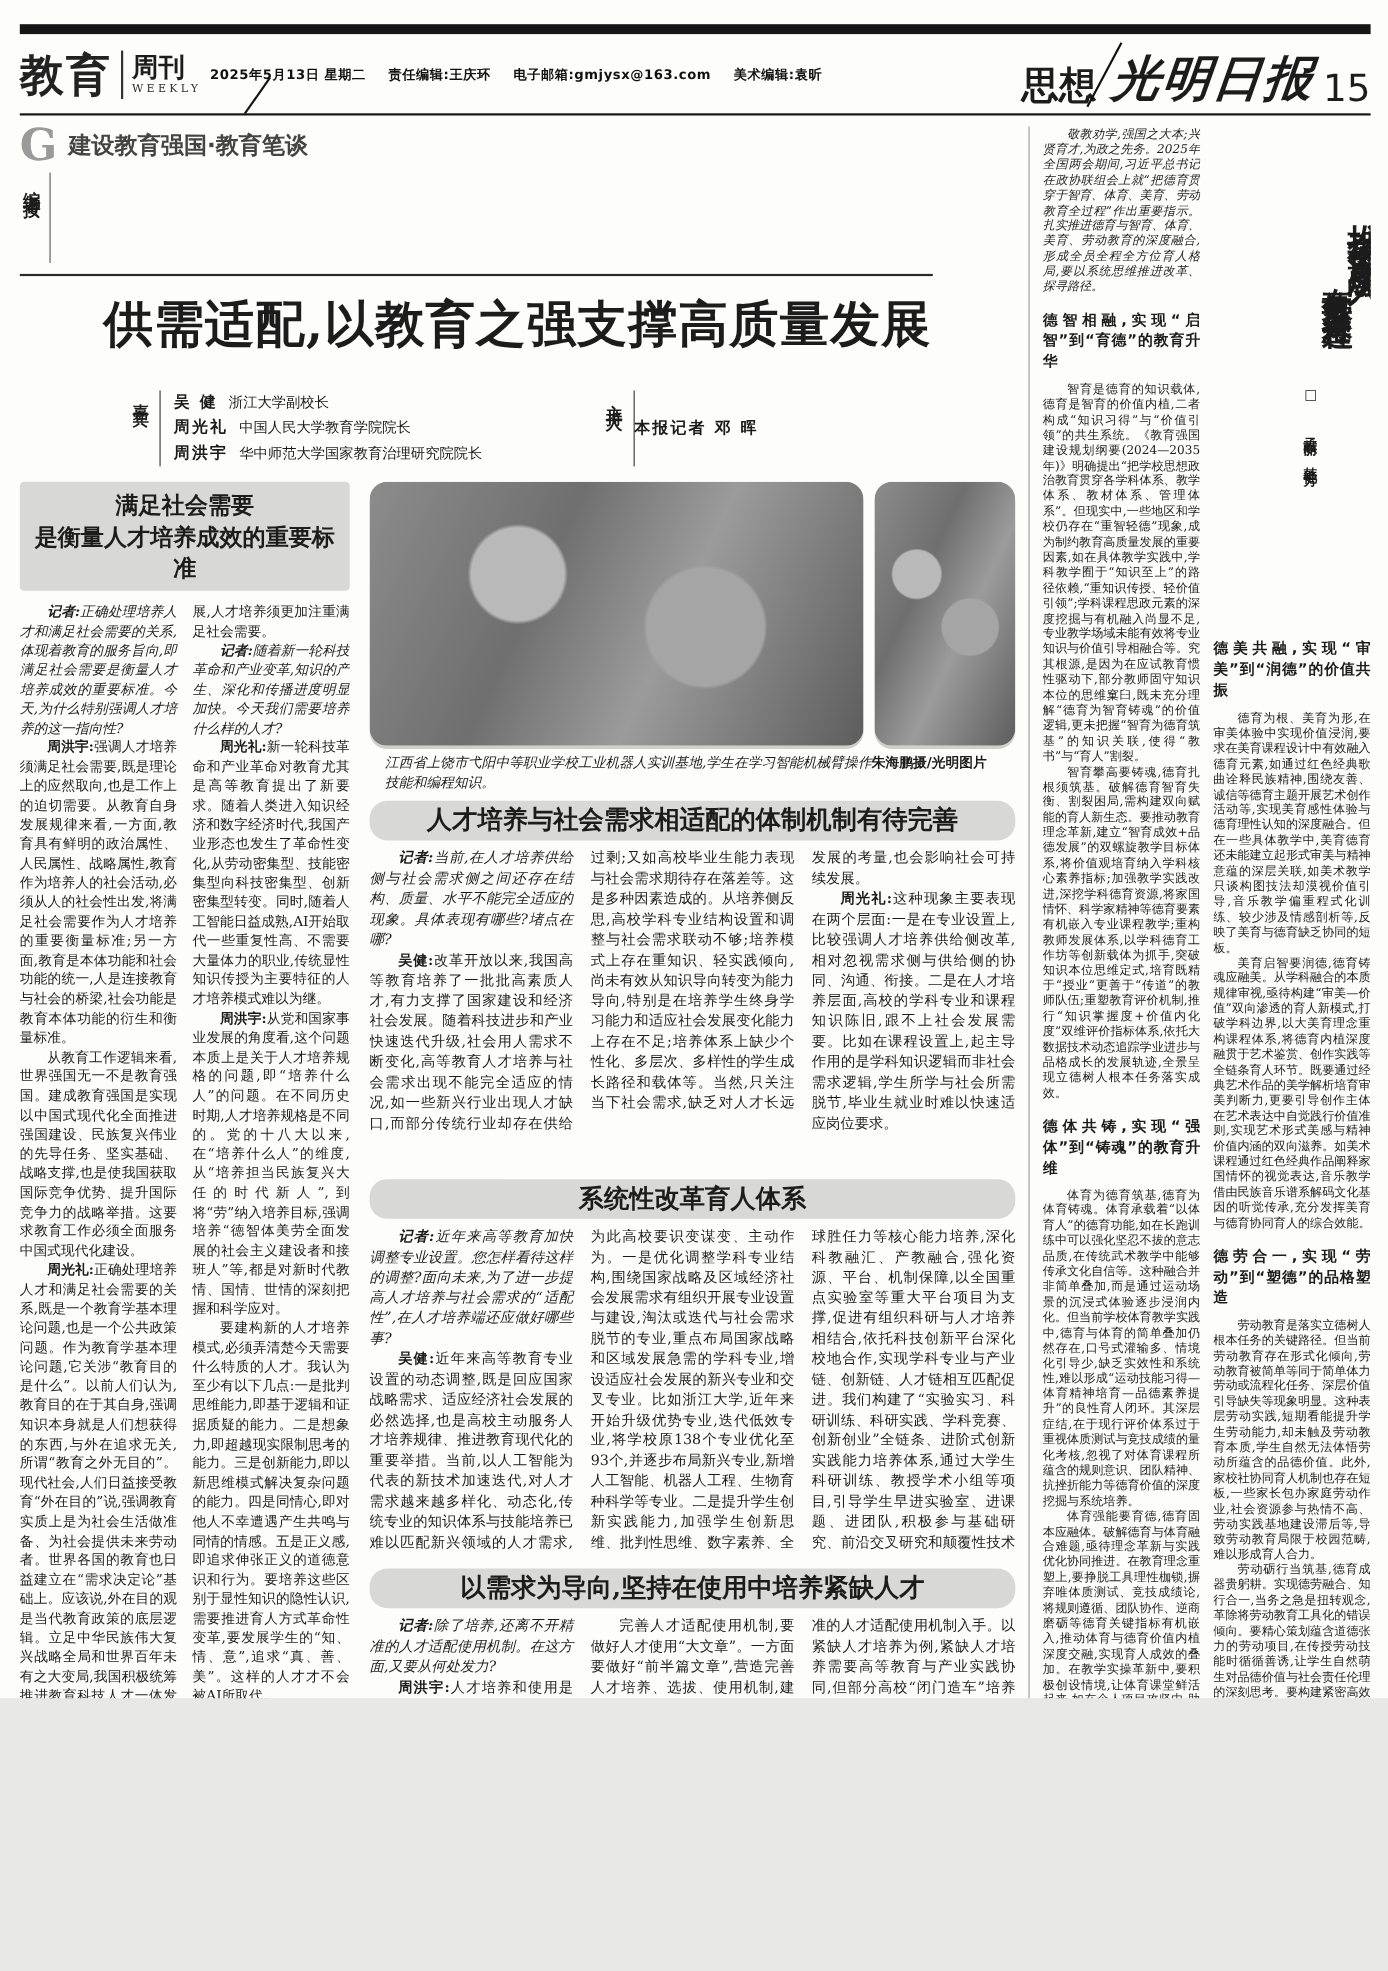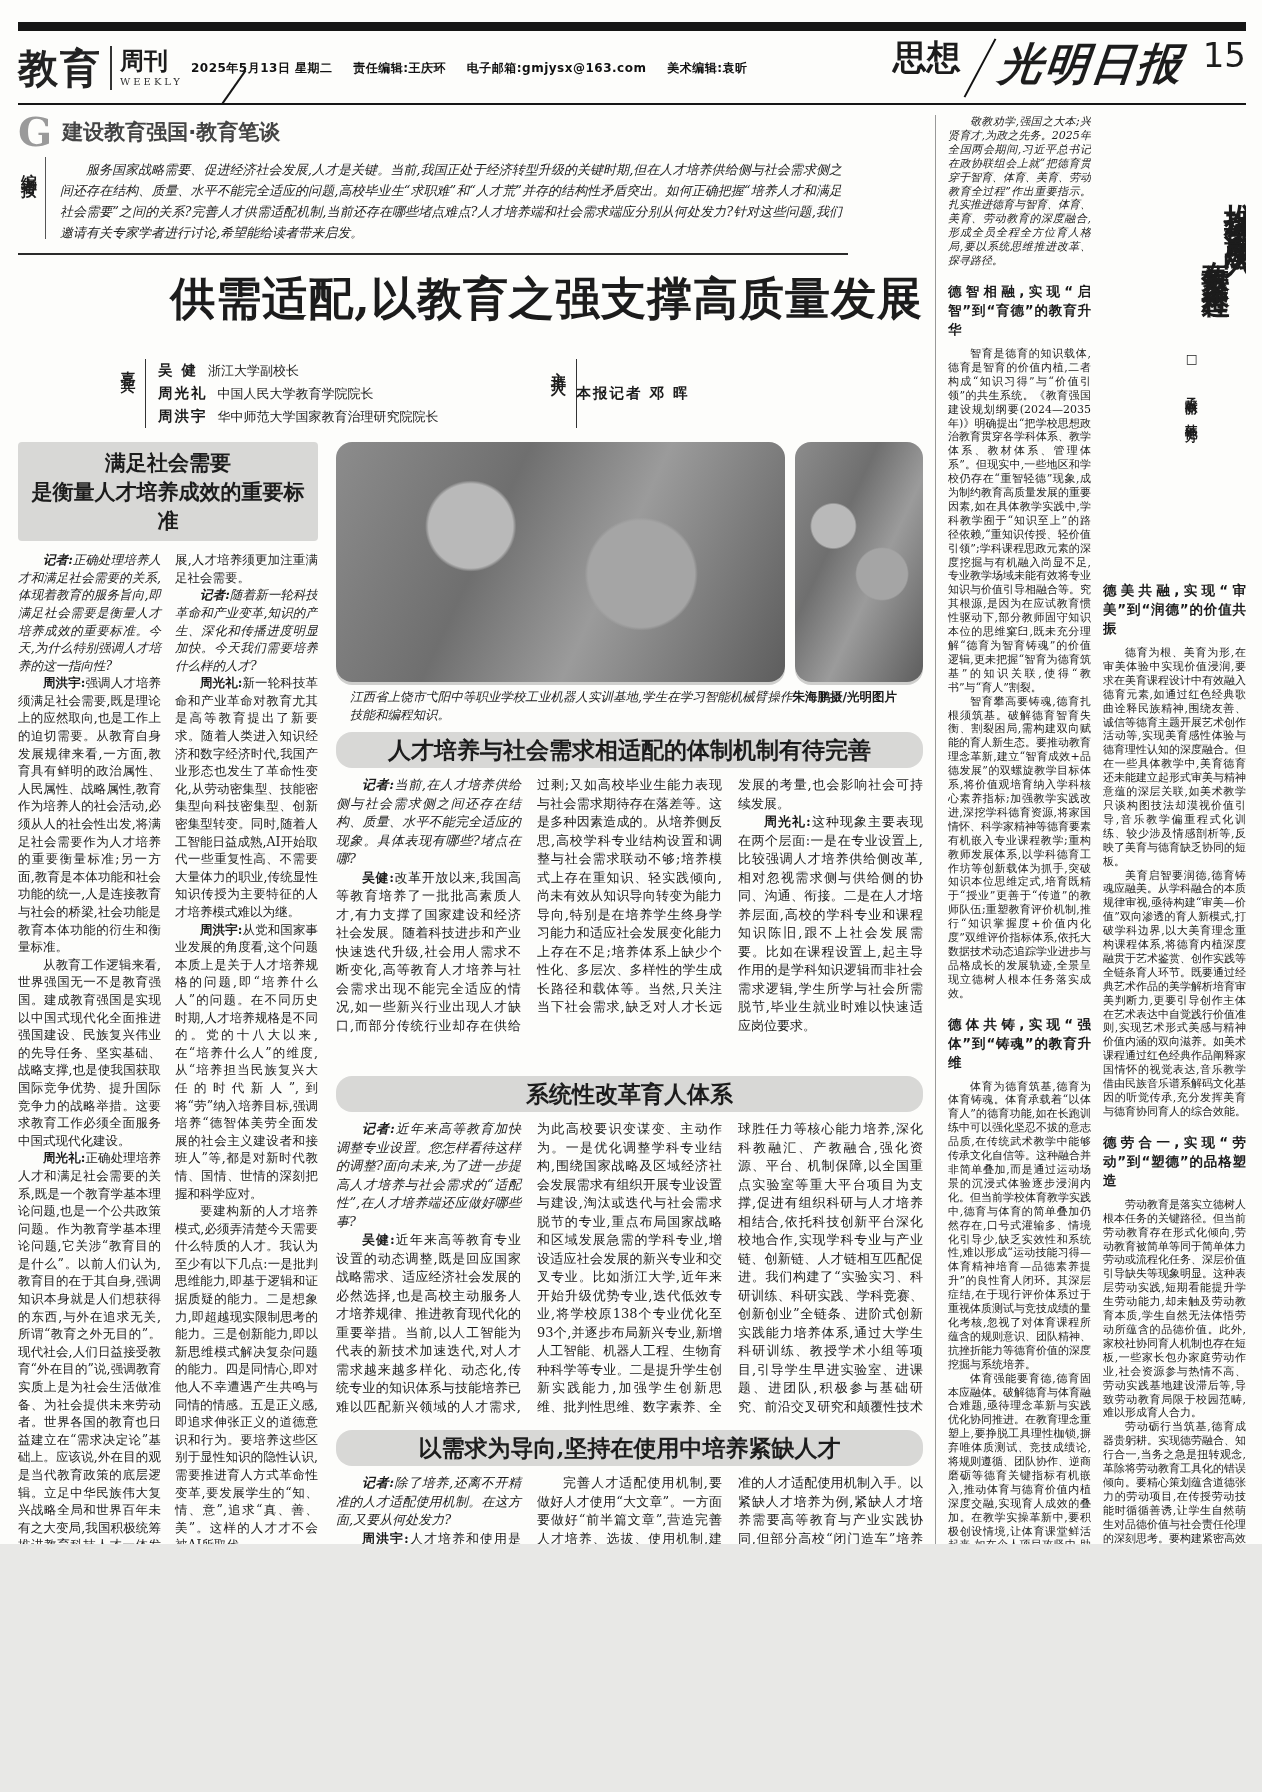--- a/index.html
+++ b/index.html
@@ -11,41 +11,41 @@
   .hdr{display:flex;align-items:center;height:62px;margin-top:6px;position:relative;}
   .logo{display:flex;align-items:center;gap:8px;}
   .logo .jy{font-family:"DejaVu Sans","Liberation Sans",sans-serif;font-size:40px;font-weight:900;letter-spacing:2px;color:#222;}
   .logo .bar{width:2px;height:44px;background:#333;}
   .logo .zk{display:flex;flex-direction:column;line-height:1;}
   .logo .zk b{font-family:"DejaVu Sans","Liberation Sans",sans-serif;font-size:24px;font-weight:800;}
   .logo .zk span{font-size:10px;letter-spacing:3px;margin-top:4px;color:#333;}
   .meta{flex:1;text-align:left;font-family:"DejaVu Sans","Liberation Sans",sans-serif;
         font-size:12px;font-weight:700;color:#111;letter-spacing:.5px;}
   .meta span{margin:0 8px;}
-  .hright{display:flex;align-items:flex-start;gap:14px;}
+  .hright{display:flex;align-items:flex-end;gap:2px;}
   .sixiang{font-family:"DejaVu Sans","Liberation Sans",sans-serif;font-size:34px;font-weight:900;}
   .slash{width:2px;height:66px;background:#111;transform:rotate(28deg);margin:0 4px;}
   .paper{font-size:44px;font-weight:900;font-style:italic;transform:skewX(-6deg);letter-spacing:2px;}
   .pageno{font-family:"DejaVu Sans","Liberation Sans",sans-serif;font-size:34px;font-weight:500;margin-left:6px;}
   .hrule{position:relative;height:2px;background:#161616;margin-top:4px;}
   .hrule .diag{position:absolute;left:215px;top:-36px;width:2px;height:40px;background:#161616;transform:rotate(35deg);}
   
   .split{display:flex;margin-top:10px;}
   .mainL{width:905px;}
   .sbar{flex:1;margin-left:12px;padding-left:12px;border-left:1px solid #999;}
   
   .badge{display:flex;align-items:center;gap:10px;height:34px;}
   .badge .g{font-size:40px;font-weight:900;color:#9a9a9a;line-height:1;font-family:"DejaVu Serif",serif;}
   .badge .t{font-family:"DejaVu Sans","Liberation Sans",sans-serif;font-size:21px;font-weight:800;color:#444;}
   .ednote{display:flex;margin-top:8px;border-bottom:2px solid #2a2a2a;padding-bottom:10px;width:830px;}
   .ednote .lbl{writing-mode:vertical-rl;text-orientation:upright;font-family:"DejaVu Sans","Liberation Sans",sans-serif;
                font-weight:800;font-size:16px;letter-spacing:4px;padding:4px 6px 0 0;border-right:1px solid #555;height:78px;}
   .ednote .txt{flex:1;padding:2px 6px 0 14px;font-size:13px;line-height:21px;font-style:italic;text-align:justify;text-indent:2em;}
   
-  .headline{font-size:45px;font-weight:900;letter-spacing:1px;margin-top:14px;text-align:right;
+  .headline{font-size:45px;font-weight:900;letter-spacing:1px;margin-top:14px;text-align:center;
             font-family:"DejaVu Serif","Liberation Serif",serif;}
   .guests{display:flex;margin-top:14px;margin-left:100px;width:640px;}
   .vlab{writing-mode:vertical-rl;text-orientation:upright;font-family:"DejaVu Sans","Liberation Sans",sans-serif;
         font-weight:800;font-size:15px;letter-spacing:5px;padding-right:8px;}
   .glist{border-left:1.5px solid #333;padding-left:12px;font-size:13px;line-height:22px;}
   .glist b{font-size:14.5px;margin-right:10px;letter-spacing:2px;}
   .host{display:flex;margin-left:110px;}
   .host .who{border-left:1.5px solid #333;font-size:14.5px;font-weight:700;
              display:flex;align-items:center;letter-spacing:2px;}
   
@@ -128,21 +128,20 @@
 
       <div class="mainL">
 
         <div class="badge">
           <span class="g">G</span>
           <span class="t">建设教育强国·教育笔谈</span>
         </div>
 
         <div class="ednote">
           <div class="lbl">编者按</div>
-          <div class="txt">服务国家战略需要、促进经济社会发展,人才是关键。当前,我国正处于经济转型升级的关键时期,但在人才培养供给侧与社会需求侧之间还存在结构、质量、水平不能完全适应的问题,高校毕业生“求职难”和“人才荒”并存的结构性矛盾突出。如何正确把握“培养人才和满足社会需要”之间的关系?完善人才供需适配机制,当前还存在哪些堵点难点?人才培养端和社会需求端应分别从何处发力?针对这些问题,我们邀请有关专家学者进行讨论,希望能给读者带来启发。</div>
         </div>
 
         <h1 class="headline">供需适配,以教育之强支撑高质量发展</h1>
 
         <div class="guests">
           <div class="vlab">嘉宾</div>
           <div class="glist">
             <div><b>吴 健</b><span>浙江大学副校长</span></div>
             <div><b>周光礼</b><span>中国人民大学教育学院院长</span></div>
             <div><b>周洪宇</b><span>华中师范大学国家教育治理研究院院长</span></div>

